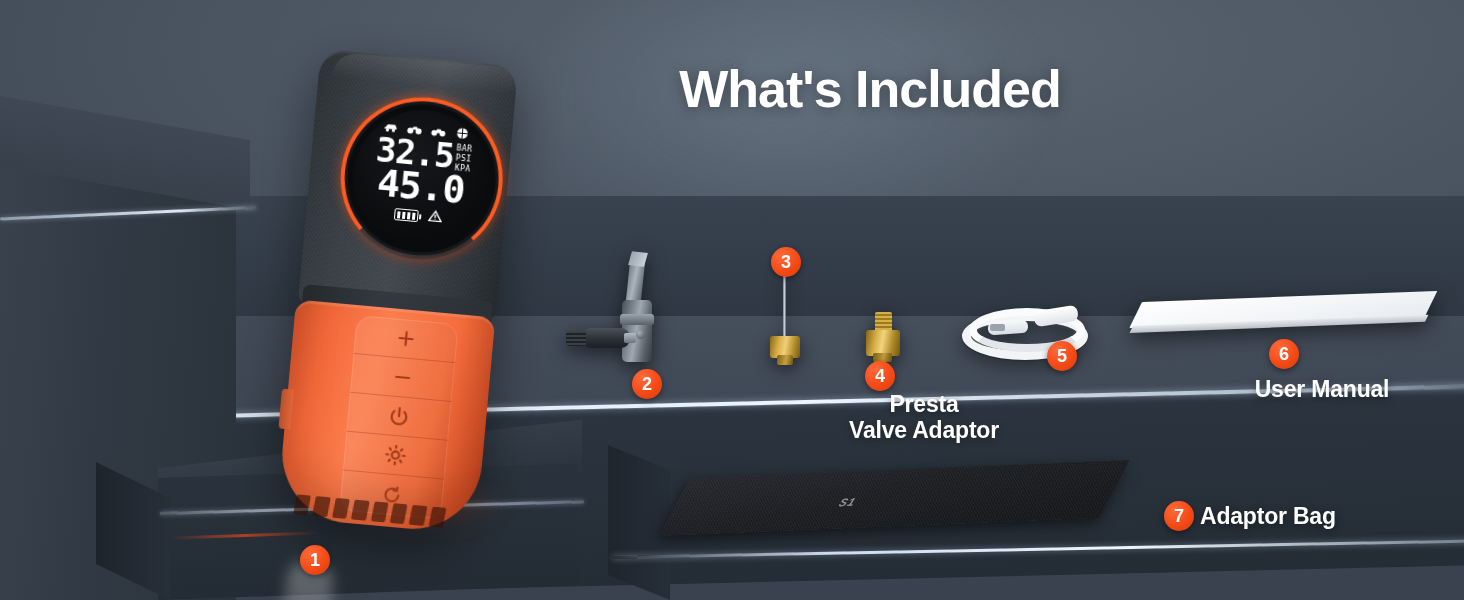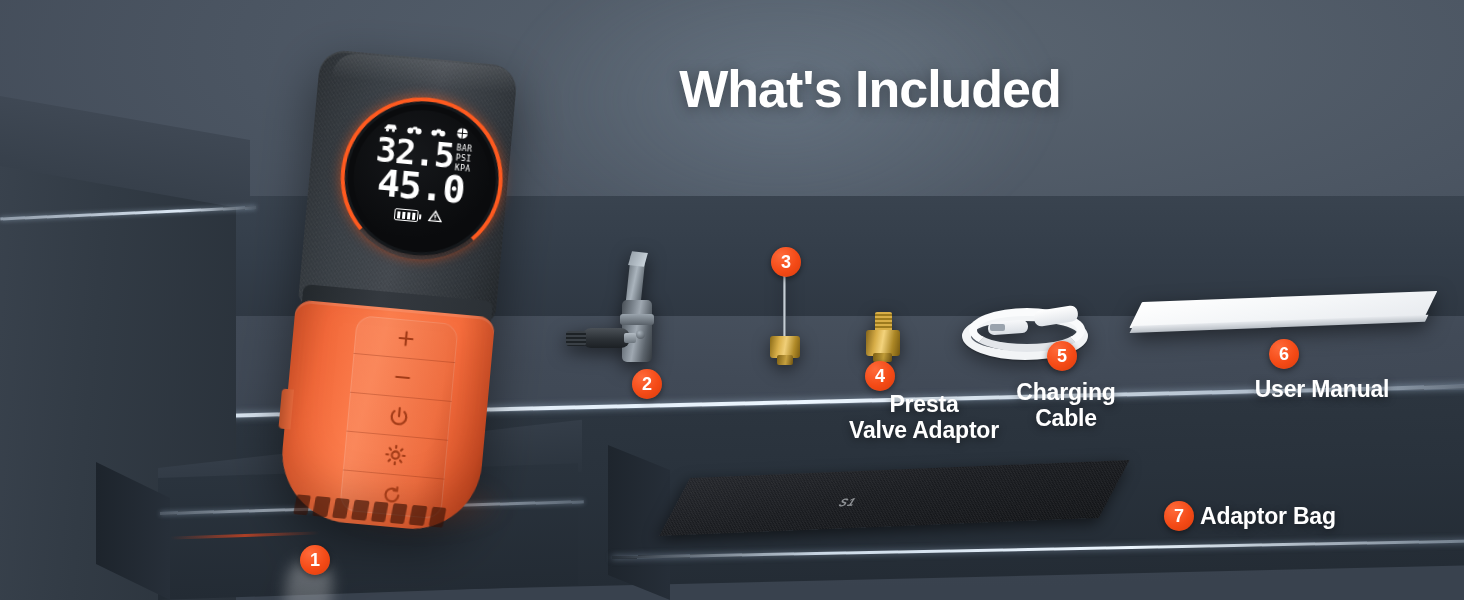--- a/index.html
+++ b/index.html
@@ -635,20 +635,18 @@
   <div class="badge" style="left:1047px; top:341px;">5</div>
   <div class="badge" style="left:1269px; top:339px;">6</div>
   <div class="badge" style="left:1164px; top:501px;">7</div>
 
 
 
 
   <div class="label center" style="left:882px; top:391px;margin-left:42px;">Presta
 Valve Adaptor</div>
 
-  <div class="label center" style="left:1066px; top:379px;">Charging
-Cable</div>
 
   <div class="label center" style="left:1322px; top:376px;">User Manual</div>
 
   <div class="label" style="left:1200px; top:503px;">Adaptor Bag</div>
 
 </div>
 
 </body></html>

